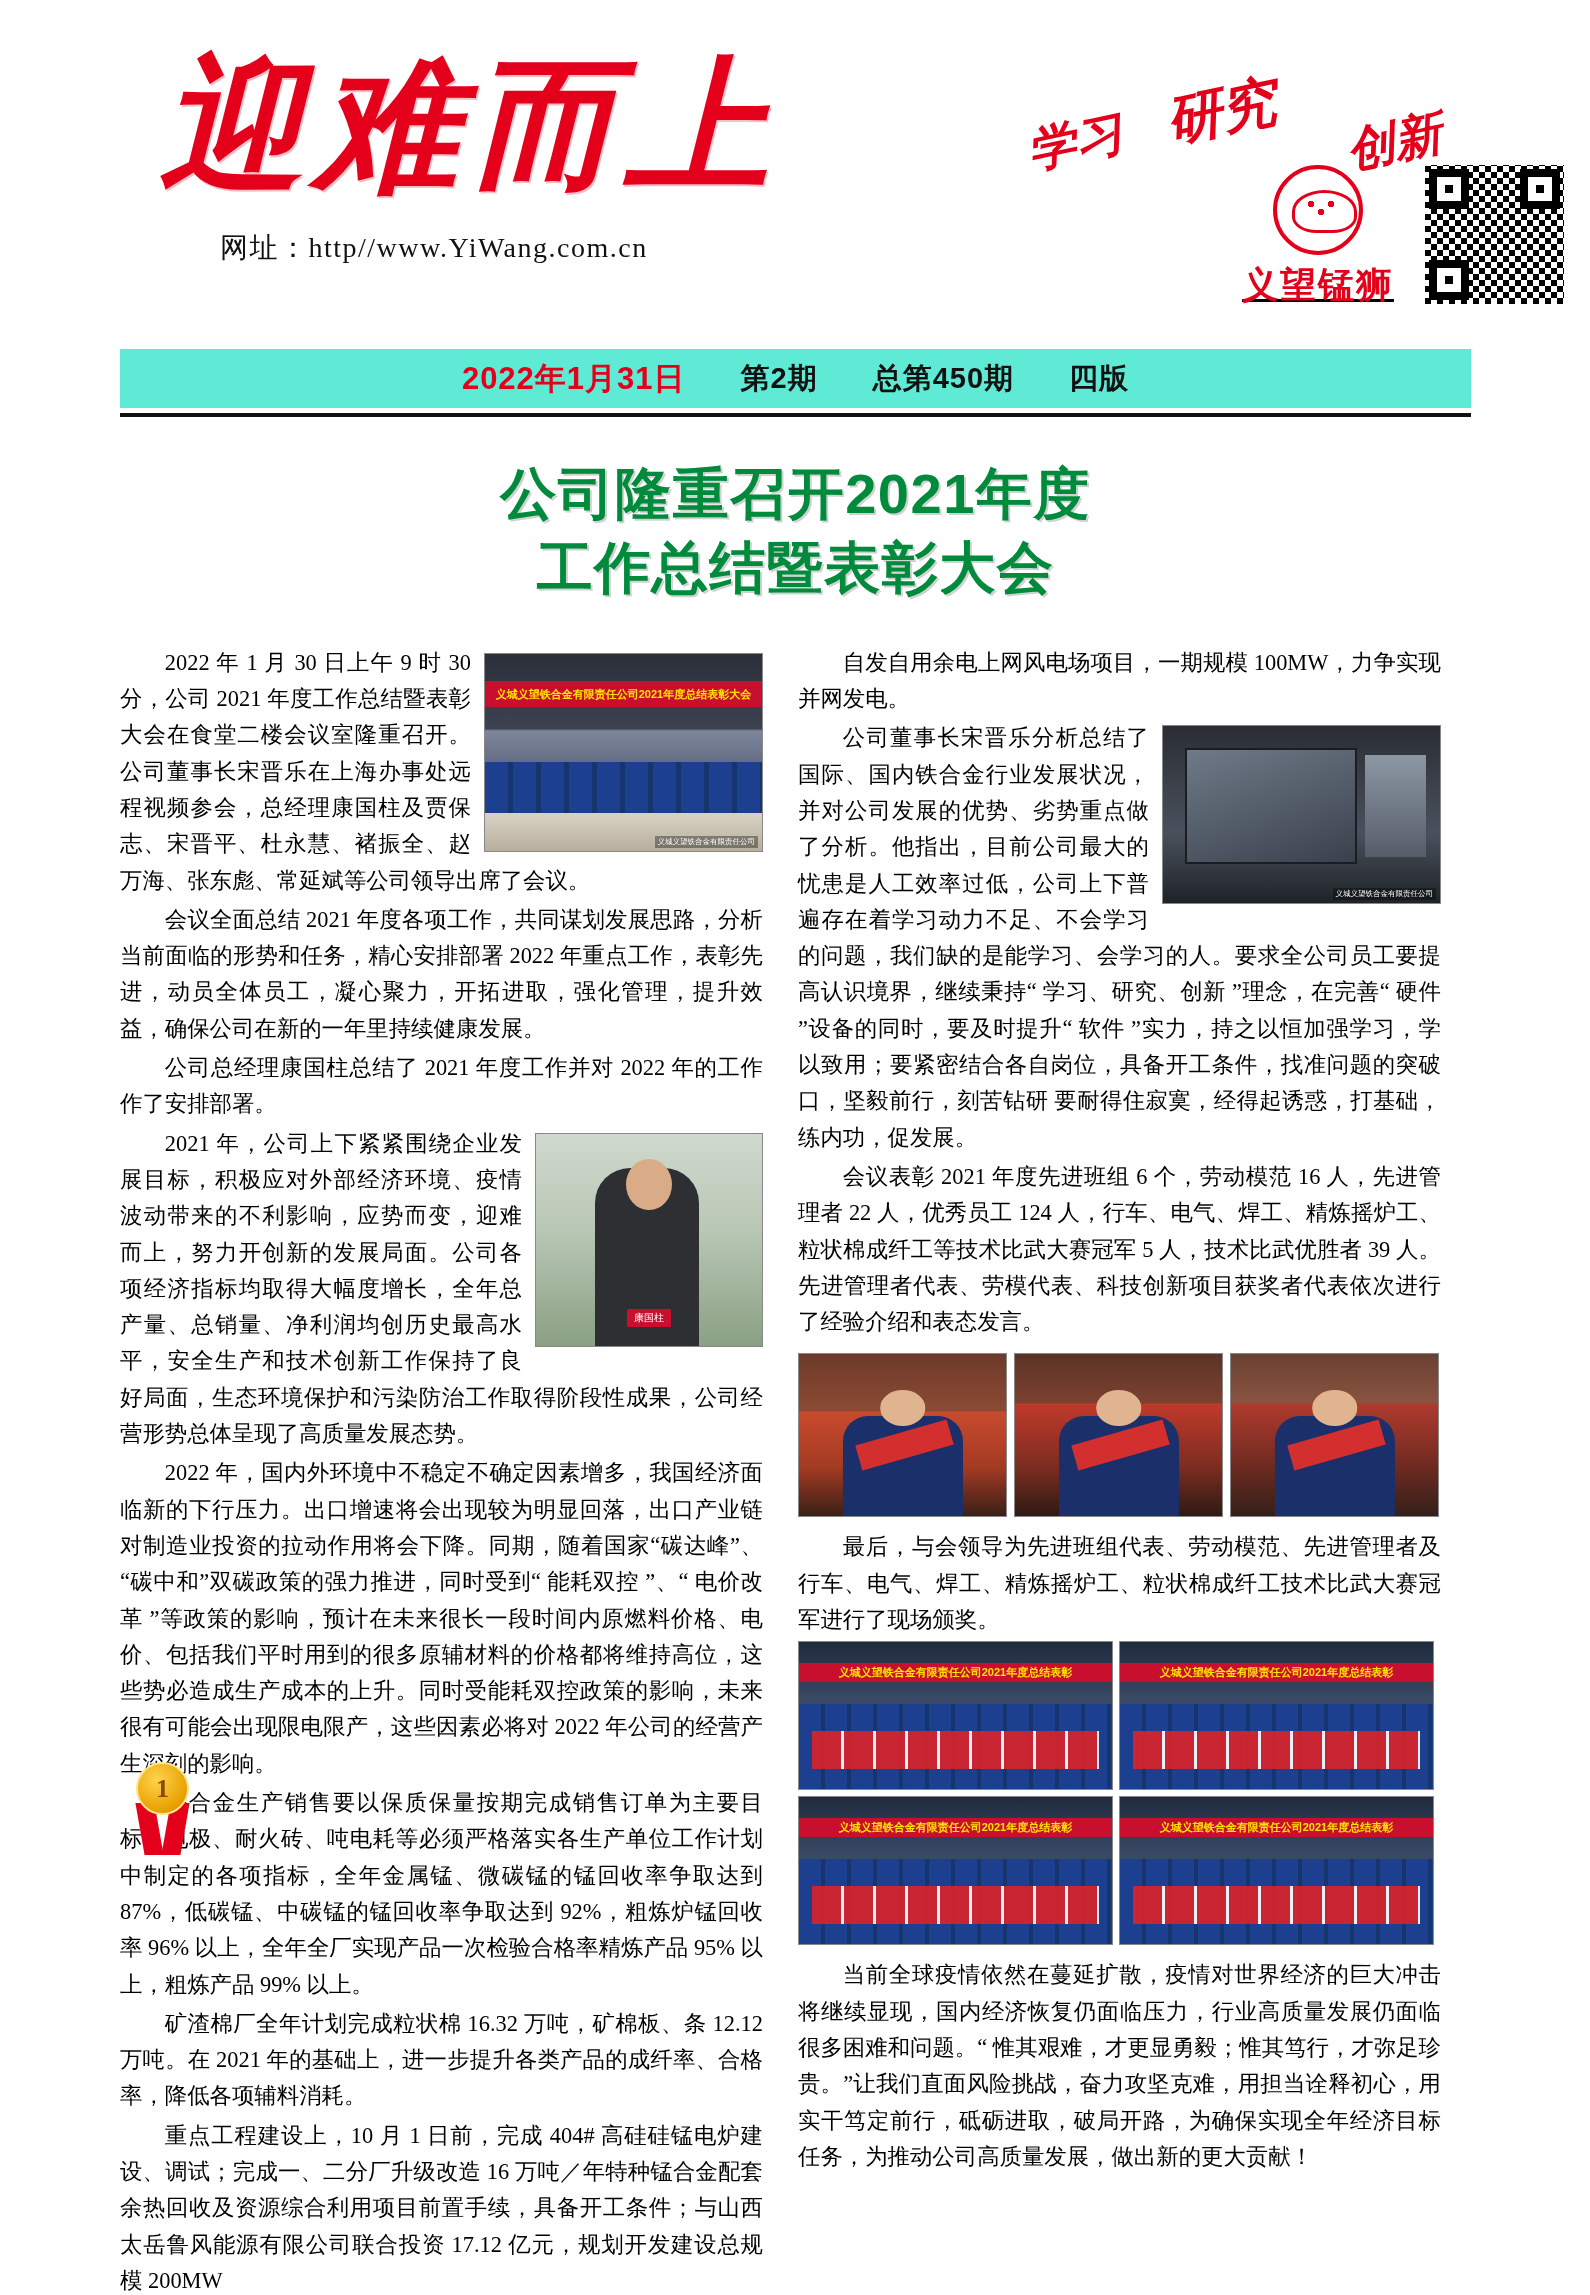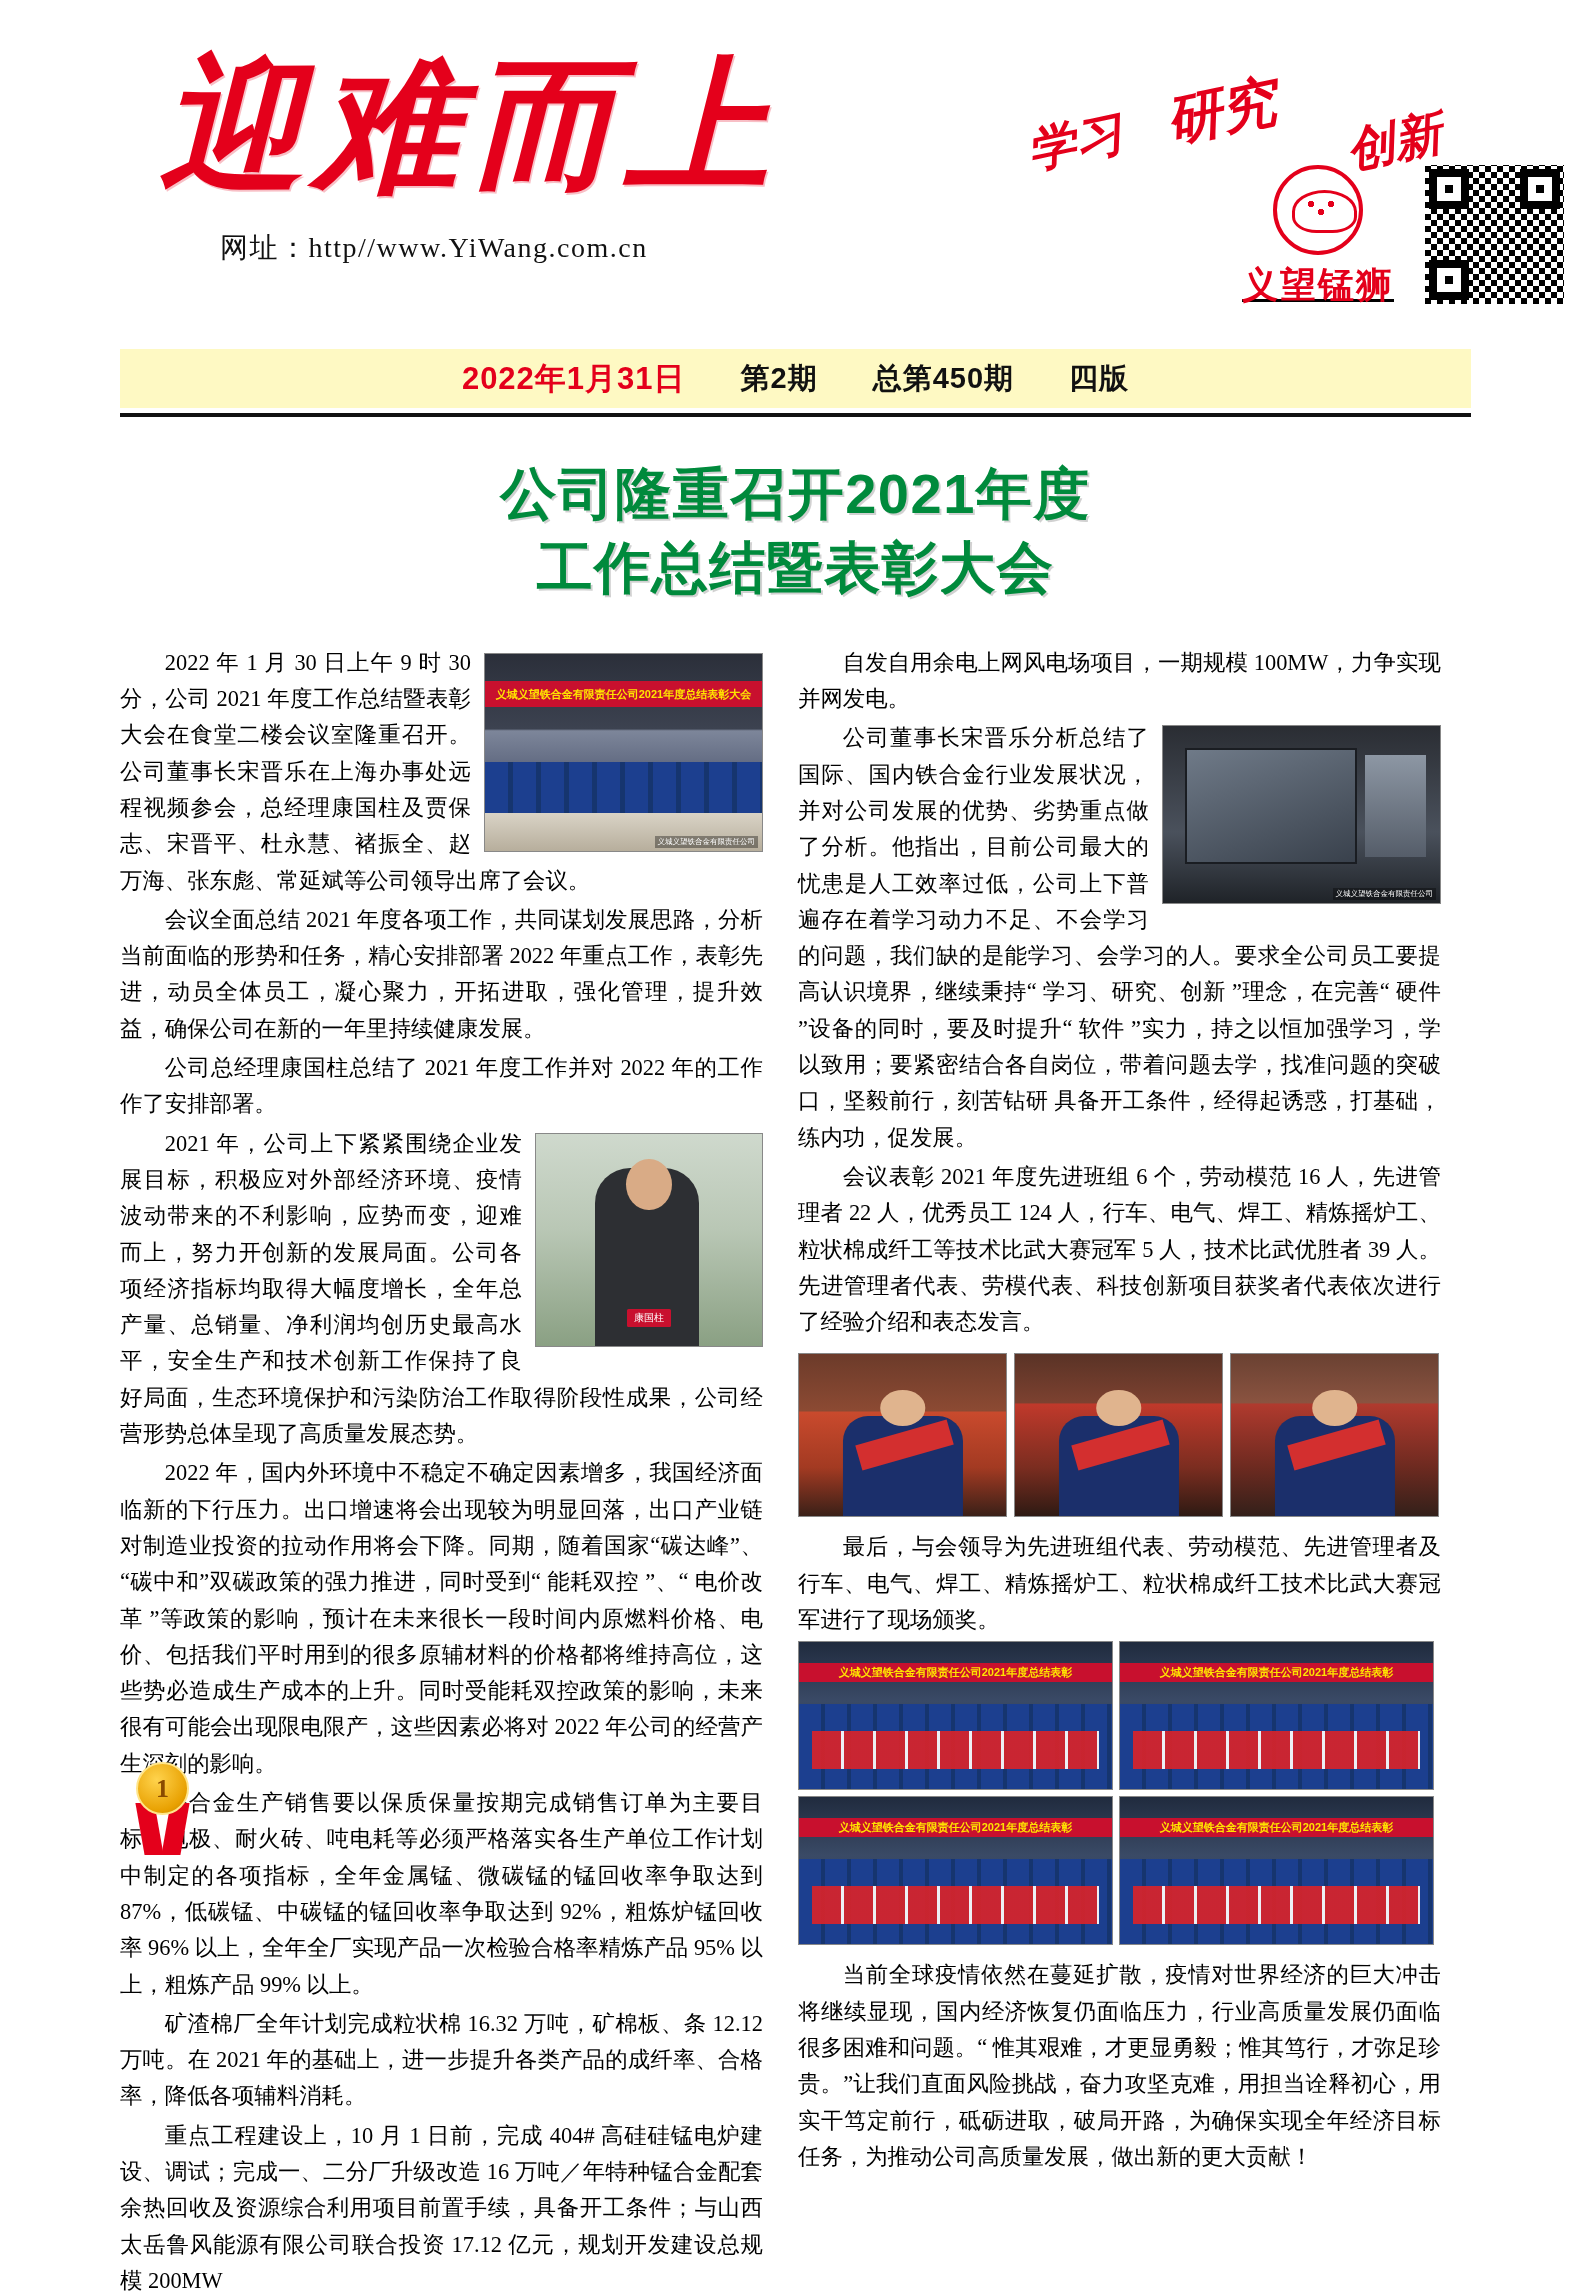--- a/index.html
+++ b/index.html
@@ -124,21 +124,21 @@
   }
   .qr .finder { position:absolute; width:40px; height:40px; border:8px solid #000; background:#fff; }
   .qr .finder:after { content:""; position:absolute; left:8px; top:8px; width:8px; height:8px; background:#000; }
   .qr .f1 { left: 4px; top: 4px; }
   .qr .f2 { right: 4px; top: 4px; }
   .qr .f3 { left: 4px; bottom: 4px; }
 
   
   .datebar {
     margin: 15px 120px 0 120px;
-    background: #fef9c3;
+    background: #5eead4;
     height: 59px;
     display: flex;
     align-items: center;
     justify-content: center;
     gap: 55px;
     font-family: "Liberation Sans", sans-serif;
   }
   .datebar .d-date { color: #e4001b; font-size: 31px; font-weight: bold; letter-spacing: 1px; }
   .datebar .d-item { color: #111; font-size: 29px; font-weight: bold; letter-spacing: 1px; }
   .rule-thick {
@@ -411,21 +411,21 @@
     <div class="col">
 
       <p class="body">自发自用余电上网风电场项目，一期规模 100MW，力争实现并网发电。</p>
 
       <div class="photo photo-video clearfix">
         <div class="screen"></div>
         <div class="sidepanel"></div>
         <div class="cap">义城义望铁合金有限责任公司</div>
       </div>
 
-      <p class="body">公司董事长宋晋乐分析总结了国际、国内铁合金行业发展状况，并对公司发展的优势、劣势重点做了分析。他指出，目前公司最大的忧患是人工效率过低，公司上下普遍存在着学习动力不足、不会学习的问题，我们缺的是能学习、会学习的人。要求全公司员工要提高认识境界，继续秉持“ 学习、研究、创新 ”理念，在完善“ 硬件 ”设备的同时，要及时提升“ 软件 ”实力，持之以恒加强学习，学以致用；要紧密结合各自岗位，带着问题去学，找准问题的突破口，坚毅前行，刻苦钻研 具备开工条件，经得起诱惑，打基础，练内功，促发展。</p>
+      <p class="body">公司董事长宋晋乐分析总结了国际、国内铁合金行业发展状况，并对公司发展的优势、劣势重点做了分析。他指出，目前公司最大的忧患是人工效率过低，公司上下普遍存在着学习动力不足、不会学习的问题，我们缺的是能学习、会学习的人。要求全公司员工要提高认识境界，继续秉持“ 学习、研究、创新 ”理念，在完善“ 硬件 ”设备的同时，要及时提升“ 软件 ”实力，持之以恒加强学习，学以致用；要紧密结合各自岗位，具备开工条件，找准问题的突破口，坚毅前行，刻苦钻研 要耐得住寂寞，经得起诱惑，打基础，练内功，促发展。</p>
       <p class="body">会议表彰 2021 年度先进班组 6 个，劳动模范 16 人，先进管理者 22 人，优秀员工 124 人，行车、电气、焊工、精炼摇炉工、粒状棉成纤工等技术比武大赛冠军 5 人，技术比武优胜者 39 人。先进管理者代表、劳模代表、科技创新项目获奖者代表依次进行了经验介绍和表态发言。</p>
 
       <div class="photo-trio">
         <div class="photo pt1">
           <div class="figure"></div>
             <div class="sash"></div>
             <div class="face"></div>
         </div>
         <div class="photo pt2">
           <div class="figure"></div>

